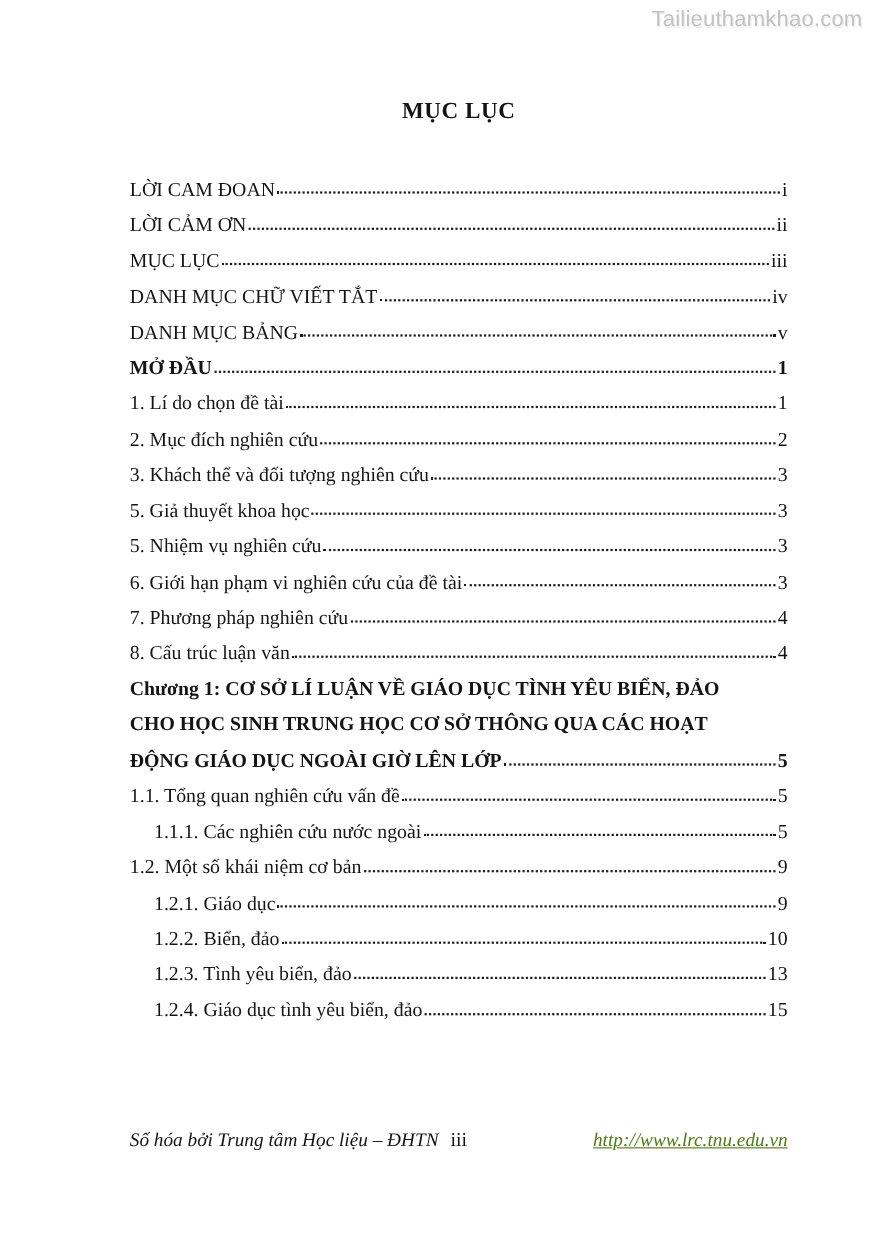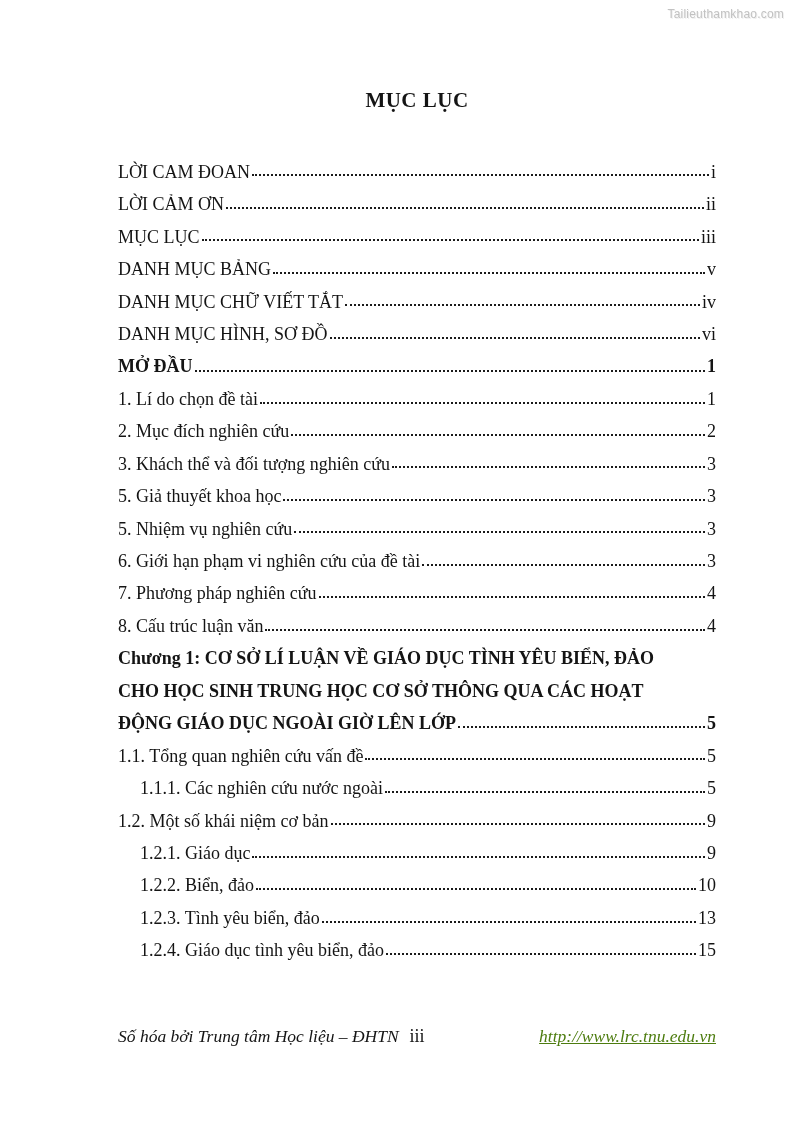--- a/index.html
+++ b/index.html
@@ -10,21 +10,21 @@
     background: #ffffff;
     font-family: "Liberation Serif", "DejaVu Serif", serif;
     color: #141414;
     overflow: hidden;
   }
   .watermark {
     position: absolute;
     top: 7px;
     right: 10px;
     font-family: "Liberation Sans", "DejaVu Sans", sans-serif;
-    font-size: 12px;
+    font-size: 20px;
     color: #c2c2c2;
     text-shadow: 1px 1px 0 #efefef;
     letter-spacing: 0.2px;
   }
   .doc-title {
     position: absolute;
     top: 88px;
     left: 118px;
     width: 598px;
     text-align: center;
@@ -90,33 +90,28 @@
         <span class="toc-text">LỜI CẢM ƠN</span>
         <span class="leader"></span>
         <span class="toc-page">ii</span>
       </div>
       <div class="toc-row">
         <span class="toc-text">MỤC LỤC</span>
         <span class="leader"></span>
         <span class="toc-page">iii</span>
       </div>
       <div class="toc-row">
+        <span class="toc-text">DANH MỤC CHỮ VIẾT TẮT</span>
+        <span class="leader"></span>
+        <span class="toc-page">iv</span>
+      </div>
+      <div class="toc-row">
         <span class="toc-text">DANH MỤC BẢNG</span>
         <span class="leader"></span>
         <span class="toc-page">v</span>
-      </div>
-      <div class="toc-row">
-        <span class="toc-text">DANH MỤC CHỮ VIẾT TẮT</span>
-        <span class="leader"></span>
-        <span class="toc-page">iv</span>
-      </div>
-      <div class="toc-row">
-        <span class="toc-text">DANH MỤC HÌNH, SƠ ĐỒ</span>
-        <span class="leader"></span>
-        <span class="toc-page">vi</span>
       </div>
       <div class="toc-row bold">
         <span class="toc-text">MỞ ĐẦU</span>
         <span class="leader"></span>
         <span class="toc-page">1</span>
       </div>
       <div class="toc-row">
         <span class="toc-text">1. Lí do chọn đề tài</span>
         <span class="leader"></span>
         <span class="toc-page">1</span>

